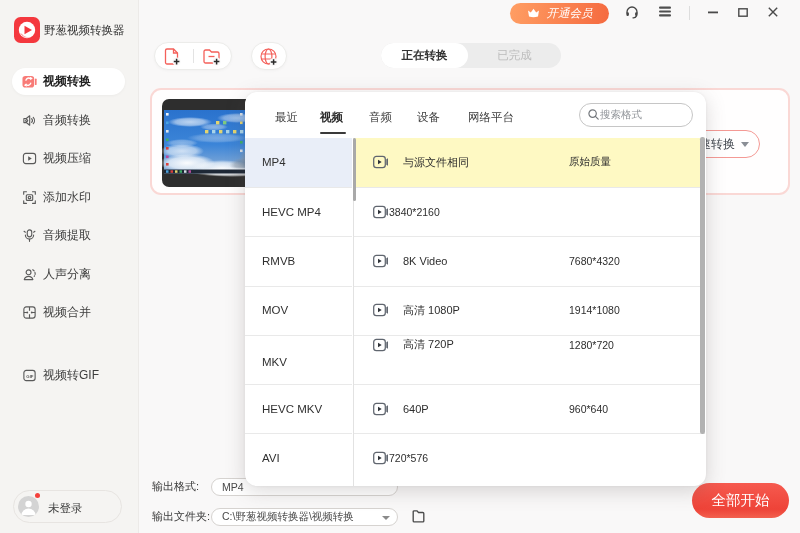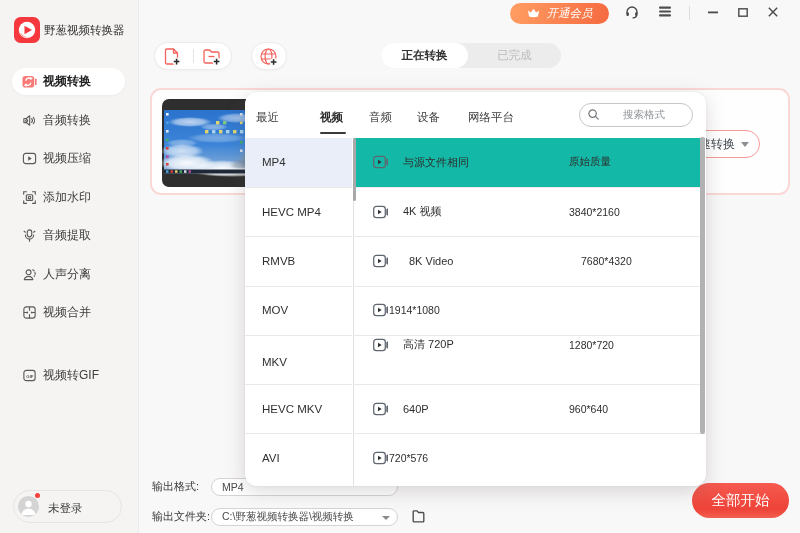--- a/index.html
+++ b/index.html
@@ -62,27 +62,27 @@
   #startbtn { left:692px; top:483px; width:97px; height:35px; border-radius:17.5px;
               background:linear-gradient(180deg,#f65a4f 0%,#ee4338 75%,#f2604f 100%);
               display:flex; align-items:center; justify-content:center; color:#fff; font-size:14.5px; }
 
   
   #panel { left:245px; top:92px; width:461px; height:394px; background:#fff; border-radius:12px;
            box-shadow:0 5px 20px rgba(90,80,80,0.22), 0 0 3px rgba(0,0,0,0.06); }
   .ptab { position:absolute; top:110px; font-size:11.5px; color:#3e3e3e; }
   #ptabund { left:320px; top:131.5px; width:26px; height:2.5px; background:#3a3a3a; border-radius:1px; }
   #search { left:579px; top:102.5px; width:114px; height:24px; border:1px solid #c6c6c6; border-radius:12.5px; display:flex; align-items:center; }
-  #search span { font-size:10.5px; color:#8f9398; margin-left:24px; }
+  #search span { font-size:10.5px; color:#8f9398; margin-left:1px; }
   .lcell { left:245px; width:106.5px; height:49.3px; display:flex; align-items:center; }
   .lcell span { margin-left:17px; font-size:11.5px; color:#303030; }
   .lcell.hl { background:#e9eef8; }
   .lsep { left:245px; width:106.5px; height:1px; background:#e9e9e9; }
   .rrow { left:354px; width:351px; height:49.3px; display:flex; align-items:center; }
-  .rrow.hl { background:#14b8a6; }
+  .rrow.hl { background:#fef9c3; }
   .rrow .cam { margin-left:19px; width:16px; height:14px; flex:none; }
   .rrow .nm { margin-left:14px; font-size:11px; color:#2e2e2e; width:166px; }
   .rrow .vl { font-size:10.5px; color:#2e2e2e; }
   .rsep { left:354px; width:351px; height:1px; background:#e9e9e9; }
   #vline { left:352.5px; top:137.5px; width:1px; height:348px; background:#e2e2e2; }
   #lsbar { left:352.6px; top:137.5px; width:3.8px; height:63px; background:#a9a9a9; border-radius:2px; }
   #sbar { left:700px; top:137px; width:4.5px; height:297px; background:#b2b2b2; border-radius:2.2px; }
 </style>
 </head>
 <body>
@@ -343,21 +343,21 @@
     <i id="dirarrow" style="top:7px;"></i>
   </div>
 <div class="abs" style="left:411.5px;top:508.5px;">
   <svg width="13" height="14" viewBox="0 0 13 14" fill="none" stroke="#4a4a4a" stroke-width="1.35">
     <path d="M1.2 4.6 v-1.8 a1 1 0 0 1 1 -1 h2.8 l1.5 1.7 h4.3 a1 1 0 0 1 1 1 v7.4 a1 1 0 0 1 -1 1 h-8.6 a1 1 0 0 1 -1 -1 z"></path>
   </svg>
 </div>
 <div id="startbtn" class="abs">全部开始</div>
 
 <div id="panel" class="abs"></div>
-<div class="ptab abs" style="left:256px;">最近</div>
+<div class="ptab abs" style="left:275px;">最近</div>
 <div class="ptab abs" style="left:320px;font-weight:bold;color:#2b2b2b;">视频</div>
 <div class="ptab abs" style="left:369px;">音频</div>
 <div class="ptab abs" style="left:417px;">设备</div>
 <div class="ptab abs" style="left:468px;">网络平台</div>
 <div id="ptabund" class="abs"></div>
 <div id="search" class="abs">
   <svg style="margin-left:8px;" width="11" height="11" viewBox="0 0 11 11" fill="none" stroke="#73777c" stroke-width="1.2">
     <circle cx="4.6" cy="4.6" r="3.7"></circle>
       <path d="M7.4 7.4 L10.2 10.2" stroke-linecap="round"></path>
   </svg>
@@ -394,38 +394,38 @@
     </svg>
     <span class="nm">与源文件相同</span>
     <span class="vl">原始质量</span>
   </div>
 <div class="rrow abs" style="top:186.9px;">
     <svg class="cam" viewBox="0 0 16 14">
       <rect x="0.7" y="1.3" width="11.6" height="11.4" rx="2.7" fill="none" stroke="#60666f" stroke-width="1.25"></rect>
       <path d="M5 4.7 L8.7 7 L5 9.3 Z" fill="#2f3339"></path>
       <path d="M13.3 4.3 L15 3.3 L15 10.7 L13.3 9.7 Z" fill="#60666f"></path>
     </svg>
-    <span class="nm">4K 视频</span>
     <span class="vl">3840*2160</span>
   </div>
-<div class="rrow abs" style="top:236.2px;gap:6px;">
+<div class="rrow abs" style="top:236.2px;">
     <svg class="cam" viewBox="0 0 16 14">
       <rect x="0.7" y="1.3" width="11.6" height="11.4" rx="2.7" fill="none" stroke="#60666f" stroke-width="1.25"></rect>
       <path d="M5 4.7 L8.7 7 L5 9.3 Z" fill="#2f3339"></path>
       <path d="M13.3 4.3 L15 3.3 L15 10.7 L13.3 9.7 Z" fill="#60666f"></path>
     </svg>
     <span class="nm">8K Video</span>
     <span class="vl">7680*4320</span>
   </div>
 <div class="rrow abs" style="top:285.5px;">
     <svg class="cam" viewBox="0 0 16 14">
       <rect x="0.7" y="1.3" width="11.6" height="11.4" rx="2.7" fill="none" stroke="#60666f" stroke-width="1.25"></rect>
       <path d="M5 4.7 L8.7 7 L5 9.3 Z" fill="#2f3339"></path>
       <path d="M13.3 4.3 L15 3.3 L15 10.7 L13.3 9.7 Z" fill="#60666f"></path>
     </svg>
+    <span class="nm">高清 1080P</span>
     <span class="vl">1914*1080</span>
   </div>
 <div class="rrow abs" style="top:320px;">
     <svg class="cam" viewBox="0 0 16 14">
       <rect x="0.7" y="1.3" width="11.6" height="11.4" rx="2.7" fill="none" stroke="#60666f" stroke-width="1.25"></rect>
       <path d="M5 4.7 L8.7 7 L5 9.3 Z" fill="#2f3339"></path>
       <path d="M13.3 4.3 L15 3.3 L15 10.7 L13.3 9.7 Z" fill="#60666f"></path>
     </svg>
     <span class="nm">高清 720P</span>
     <span class="vl">1280*720</span>

